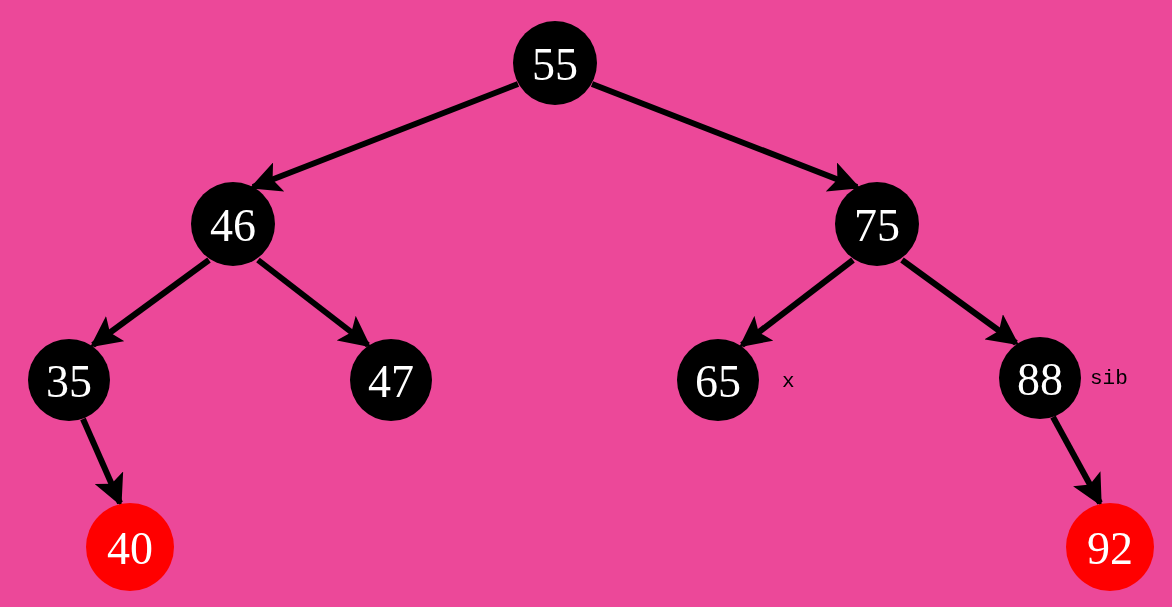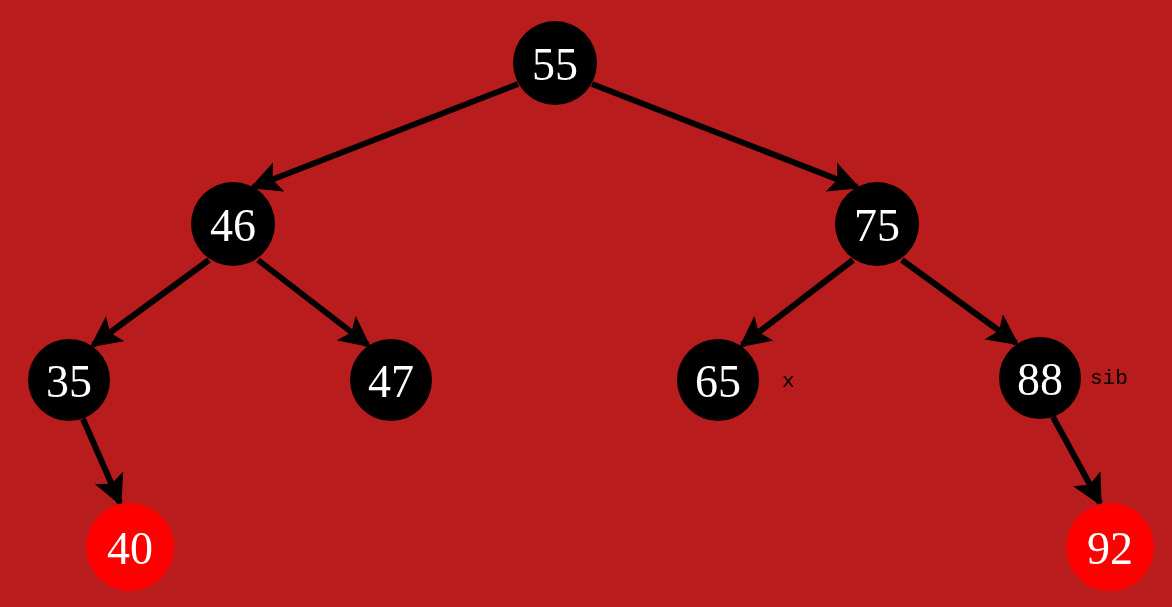--- a/index.html
+++ b/index.html
@@ -8,21 +8,21 @@
     padding: 0;
     background: #ffffff;
   }
   body {
     font-family: "Liberation Serif", "DejaVu Serif", serif;
   }
   #canvas {
     position: relative;
     width: 1172px;
     height: 607px;
-    background: #b91c1c;
+    background: #ec4899;
     overflow: hidden;
   }
   #tree-svg {
     position: absolute;
     top: 0;
     left: 0;
     width: 1172px;
     height: 607px;
     display: block;
   }

